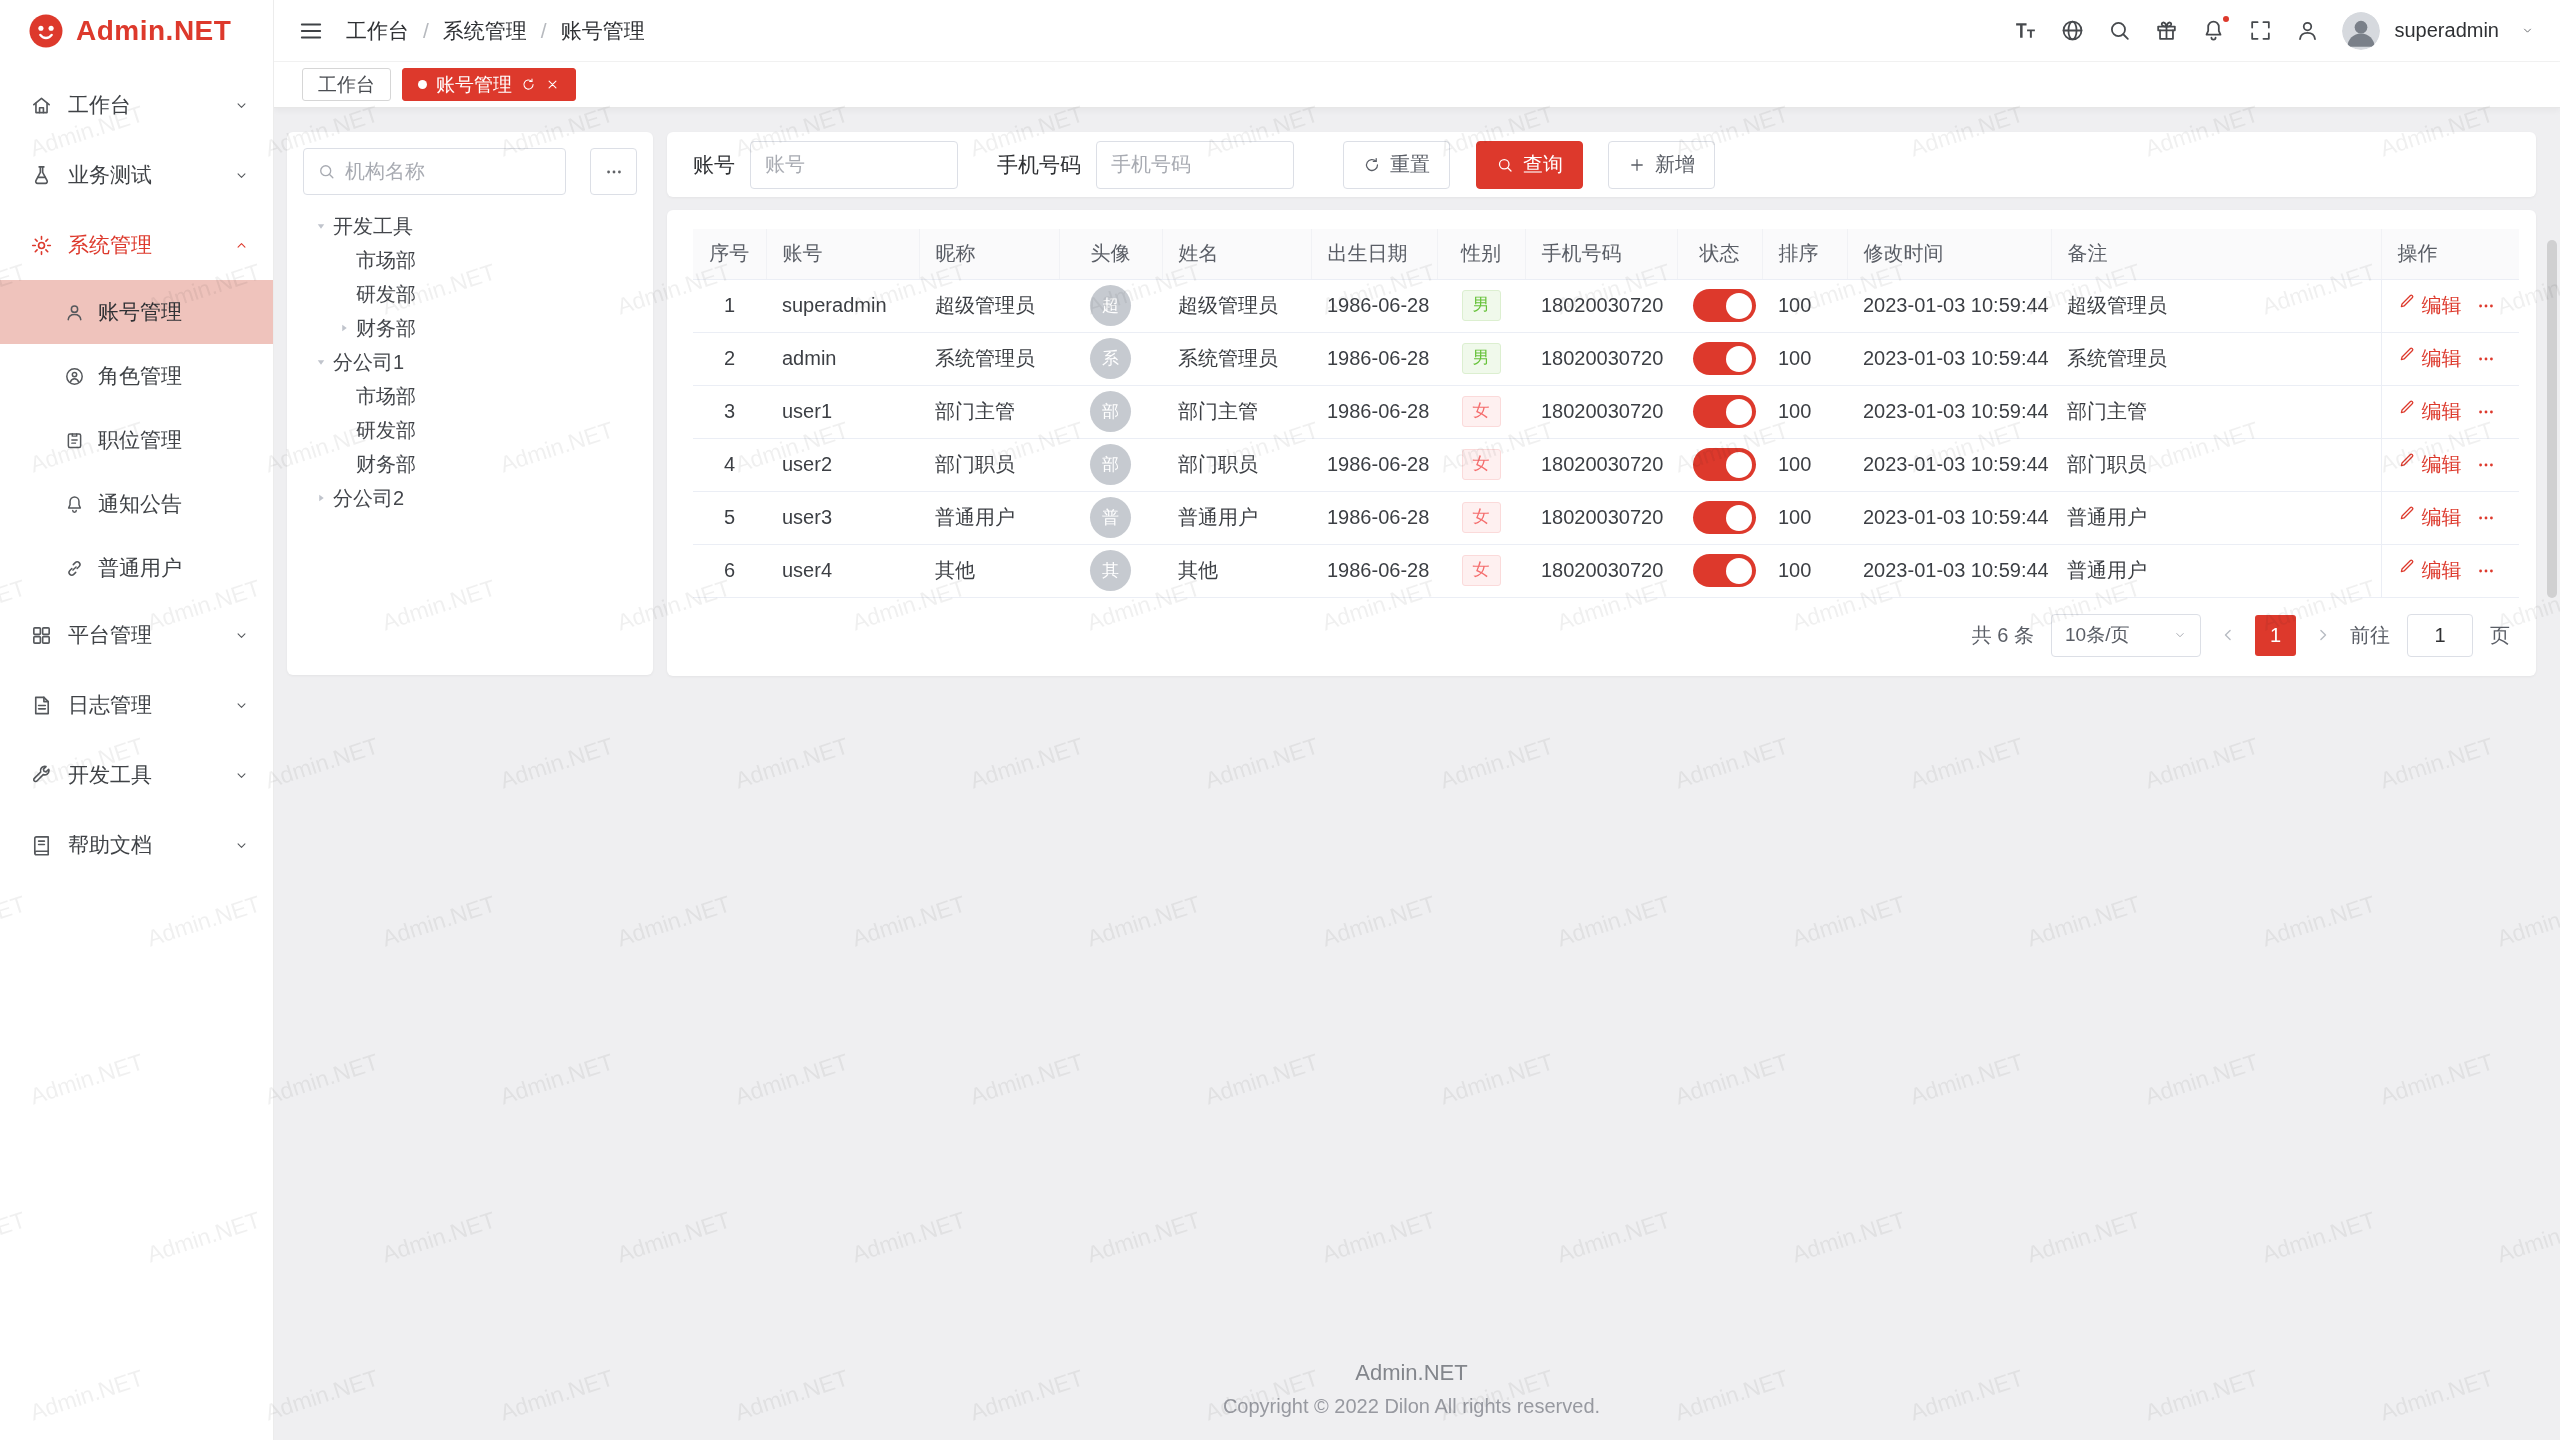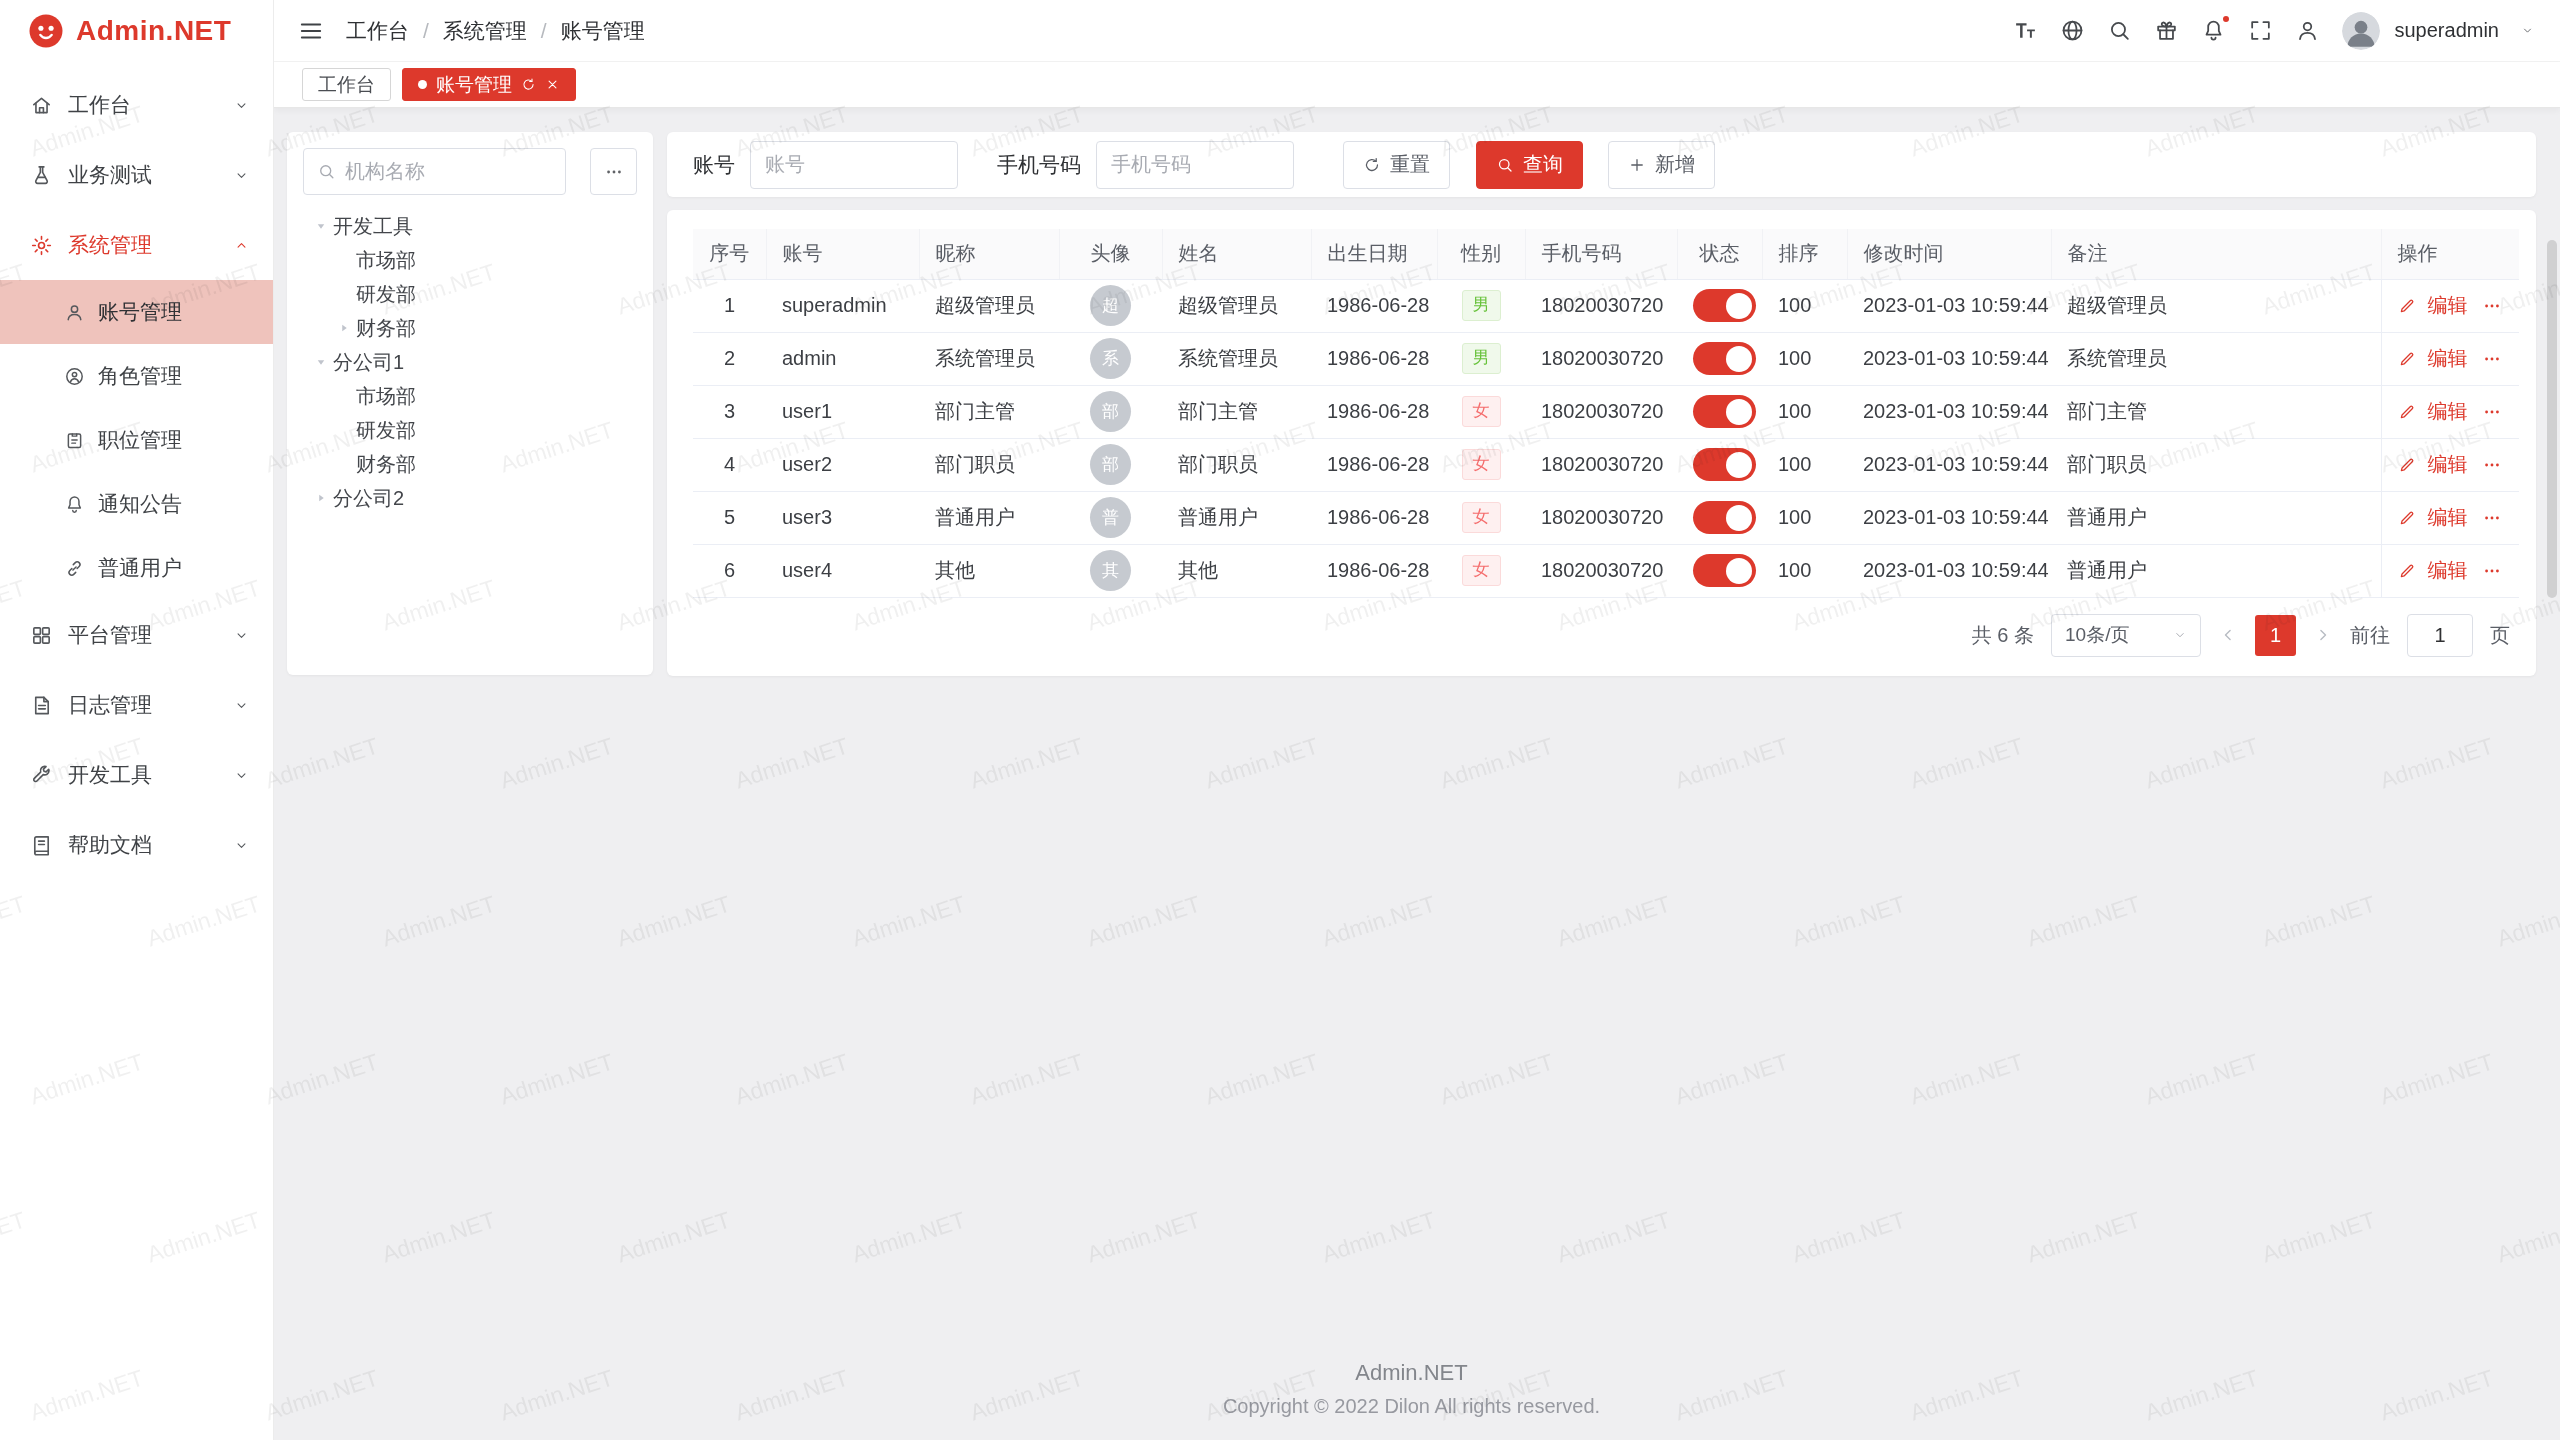--- a/index.html
+++ b/index.html
@@ -91,21 +91,21 @@
   td{height:53px;font-size:20px;color:#3c3f44;padding:0 16px;border-bottom:1px solid #ebeef5;white-space:nowrap;overflow:hidden;}
   .c-center{text-align:center;}
   .avatar-circle{width:41px;height:41px;border-radius:50%;background:#c6cad0;color:#fff;font-size:17px;display:inline-flex;align-items:center;justify-content:center;vertical-align:middle;}
   .badge{display:inline-block;padding:4px 10px;border-radius:3px;font-size:17px;line-height:1.2;}
   .badge.male{background:#f0f9eb;color:#67c23a;border:1px solid #dcefd0;}
   .badge.female{background:#fef0f0;color:#f56c6c;border:1px solid #fbdada;}
   .toggle{width:63px;height:33px;border-radius:17px;background:var(--primary);position:relative;display:inline-block;cursor:pointer;vertical-align:middle;}
   .toggle .knob{position:absolute;top:3.5px;right:4px;width:26px;height:26px;border-radius:50%;background:#fff;}
   .op-col{border-left:1px solid #ebeef5;}
   .op-cell{display:flex;align-items:center;gap:14px;color:var(--primary);}
-  .edit-btn{display:inline-flex;align-items:center;gap:12px;cursor:pointer;}
+  .edit-btn{display:inline-flex;align-items:flex-start;gap:6px;cursor:pointer;}
   .edit-btn .ic{width:18px;height:18px;}
   .row-more{cursor:pointer;display:inline-flex;}
   .row-more .ic{width:20px;height:20px;}
 
   
   .pagination{display:flex;align-items:center;justify-content:flex-end;gap:17px;margin-top:16px;font-size:20px;color:#5a5e66;}
   .page-size{height:43px;min-width:150px;border:1px solid #dcdfe6;border-radius:4px;display:inline-flex;align-items:center;justify-content:space-between;padding:0 13px;cursor:pointer;font-size:19px;gap:10px;background:#fff;}
   .page-size .ic{width:14px;height:14px;color:#a8abb2;}
   .page-arrow{width:20px;height:20px;color:#b8bcc3;cursor:pointer;}
   .page-num{min-width:41px;height:41px;border-radius:3px;background:var(--primary);color:#fff;display:inline-flex;align-items:center;justify-content:center;cursor:pointer;}

